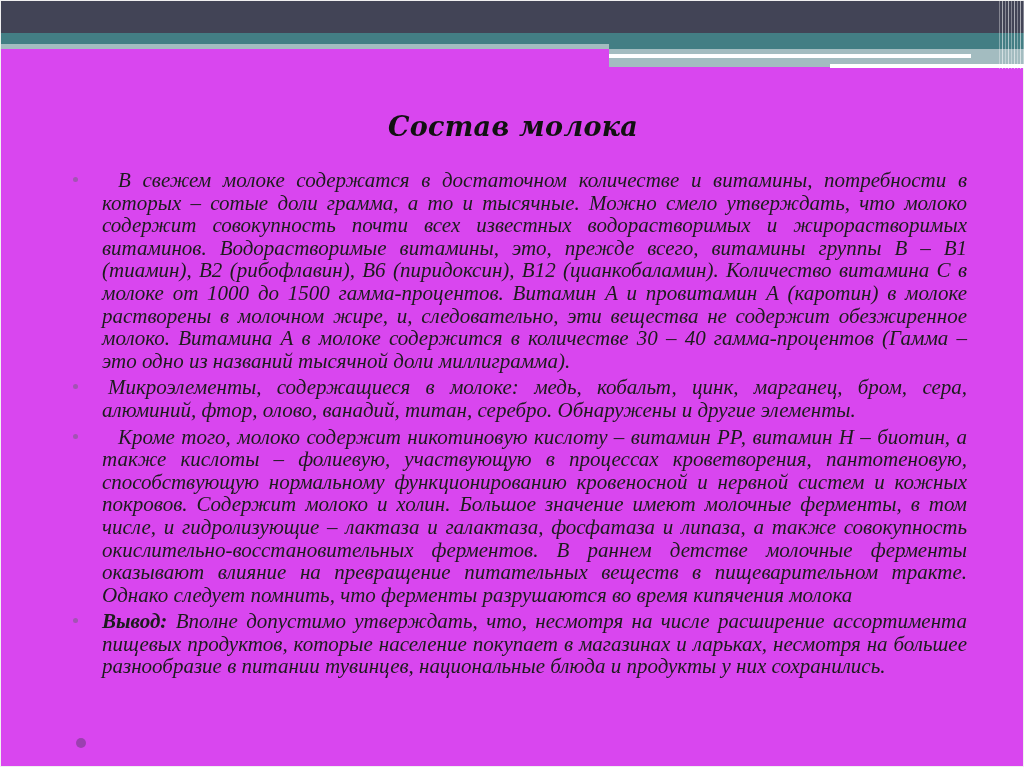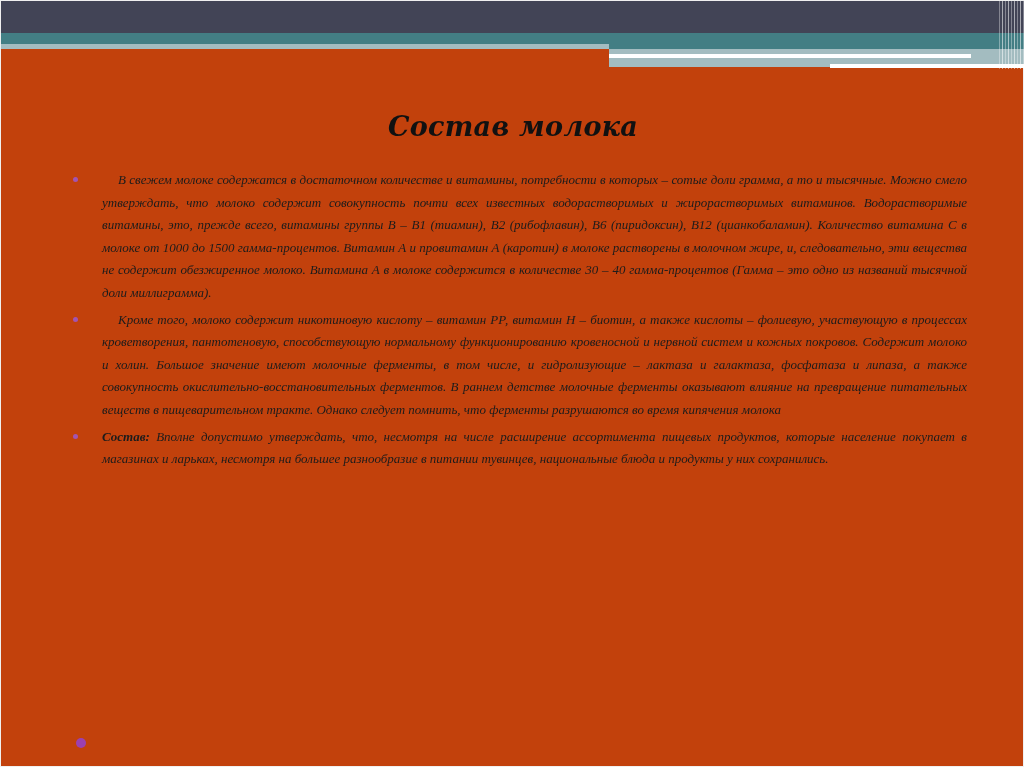--- a/index.html
+++ b/index.html
@@ -7,21 +7,21 @@
       padding: 0;
       width: 1024px;
       height: 767px;
       background: #ffffff;
       overflow: hidden;
     }
     .slide {
       position: relative;
       width: 1024px;
       height: 767px;
-      background: #c2410c;
+      background: #d946ef;
       box-sizing: border-box;
       border: 1px solid #f0f0f0;
     }
     
     .band { position: absolute; }
     .band-dark { left: 0; top: 0; width: 1024px; height: 32px; background: #424456; }
     .band-teal { left: 0; top: 32px; width: 1024px; height: 11px; background: #437e84; }
     .band-teal-right { left: 608px; top: 43px; width: 416px; height: 5px; background: #437e84; }
     .band-light-left { left: 0; top: 43px; width: 608px; height: 5px; background: #a3bcc0; }
     .band-light-right { left: 608px; top: 48px; width: 416px; height: 18px; background: #a3bcc0; }
@@ -50,21 +50,21 @@
       letter-spacing: 0.3px;
     }
 
     .content {
       position: absolute;
       left: 66px;
       top: 168px;
       width: 900px;
       font-family: "Liberation Serif", "DejaVu Serif", serif;
       font-style: italic;
-      font-size: 13px;
+      font-size: 21px;
       line-height: 22.6px;
       color: #1c1c1c;
     }
     .item {
       position: relative;
       padding-left: 35px;
       text-align: justify;
       margin-bottom: 4px;
     }
     .bullet {
@@ -105,23 +105,27 @@
 
   <div class="title">Состав молока</div>
 
   <div class="content">
     <div class="item">
       <span class="bullet"></span>
       <span class="indent"></span><span>В свежем молоке содержатся в достаточном количестве и витамины, потребности в которых – сотые доли грамма, а то и тысячные. Можно смело утверждать, что молоко содержит совокупность почти всех известных водорастворимых и жирорастворимых витаминов. Водорастворимые витамины, это, прежде всего, витамины группы В – В1 (тиамин), В2 (рибофлавин), В6 (пиридоксин), В12 (цианкобаламин). Количество витамина С в молоке от 1000 до 1500 гамма-процентов. Витамин А и провитамин А (каротин) в молоке растворены в молочном жире, и, следовательно, эти вещества не содержит обезжиренное молоко. Витамина А в молоке содержится в количестве 30 – 40 гамма-процентов (Гамма – это одно из названий тысячной доли миллиграмма).</span>
     </div>
     <div class="item">
       <span class="bullet"></span>
+      <span class="indent" style="width:6px"></span><span>Микроэлементы, содержащиеся в молоке: медь, кобальт, цинк, марганец, бром, сера, алюминий, фтор, олово, ванадий, титан, серебро. Обнаружены и другие элементы.</span>
+    </div>
+    <div class="item">
+      <span class="bullet"></span>
       <span class="indent"></span><span>Кроме того, молоко содержит никотиновую кислоту – витамин РР, витамин Н – биотин, а также кислоты – фолиевую, участвующую в процессах кроветворения, пантотеновую, способствующую нормальному функционированию кровеносной и нервной систем и кожных покровов. Содержит молоко и холин. Большое значение имеют молочные ферменты, в том числе, и гидролизующие – лактаза и галактаза, фосфатаза и липаза, а также совокупность окислительно-восстановительных ферментов. В раннем детстве молочные ферменты оказывают влияние на превращение питательных веществ в пищеварительном тракте. Однако следует помнить, что ферменты разрушаются во время кипячения молока</span>
     </div>
     <div class="item">
       <span class="bullet"></span>
-      <span class="bold-lead">Состав:</span>
+      <span class="bold-lead">Вывод:</span>
       <span>Вполне допустимо утверждать, что, несмотря на числе расширение ассортимента пищевых продуктов, которые население покупает в магазинах и ларьках, несмотря на большее разнообразие в питании тувинцев, национальные блюда и продукты у них сохранились.</span>
     </div>
   </div>
 
   <div class="empty-bullet"></div>
 </div>
 
 </body></html>

